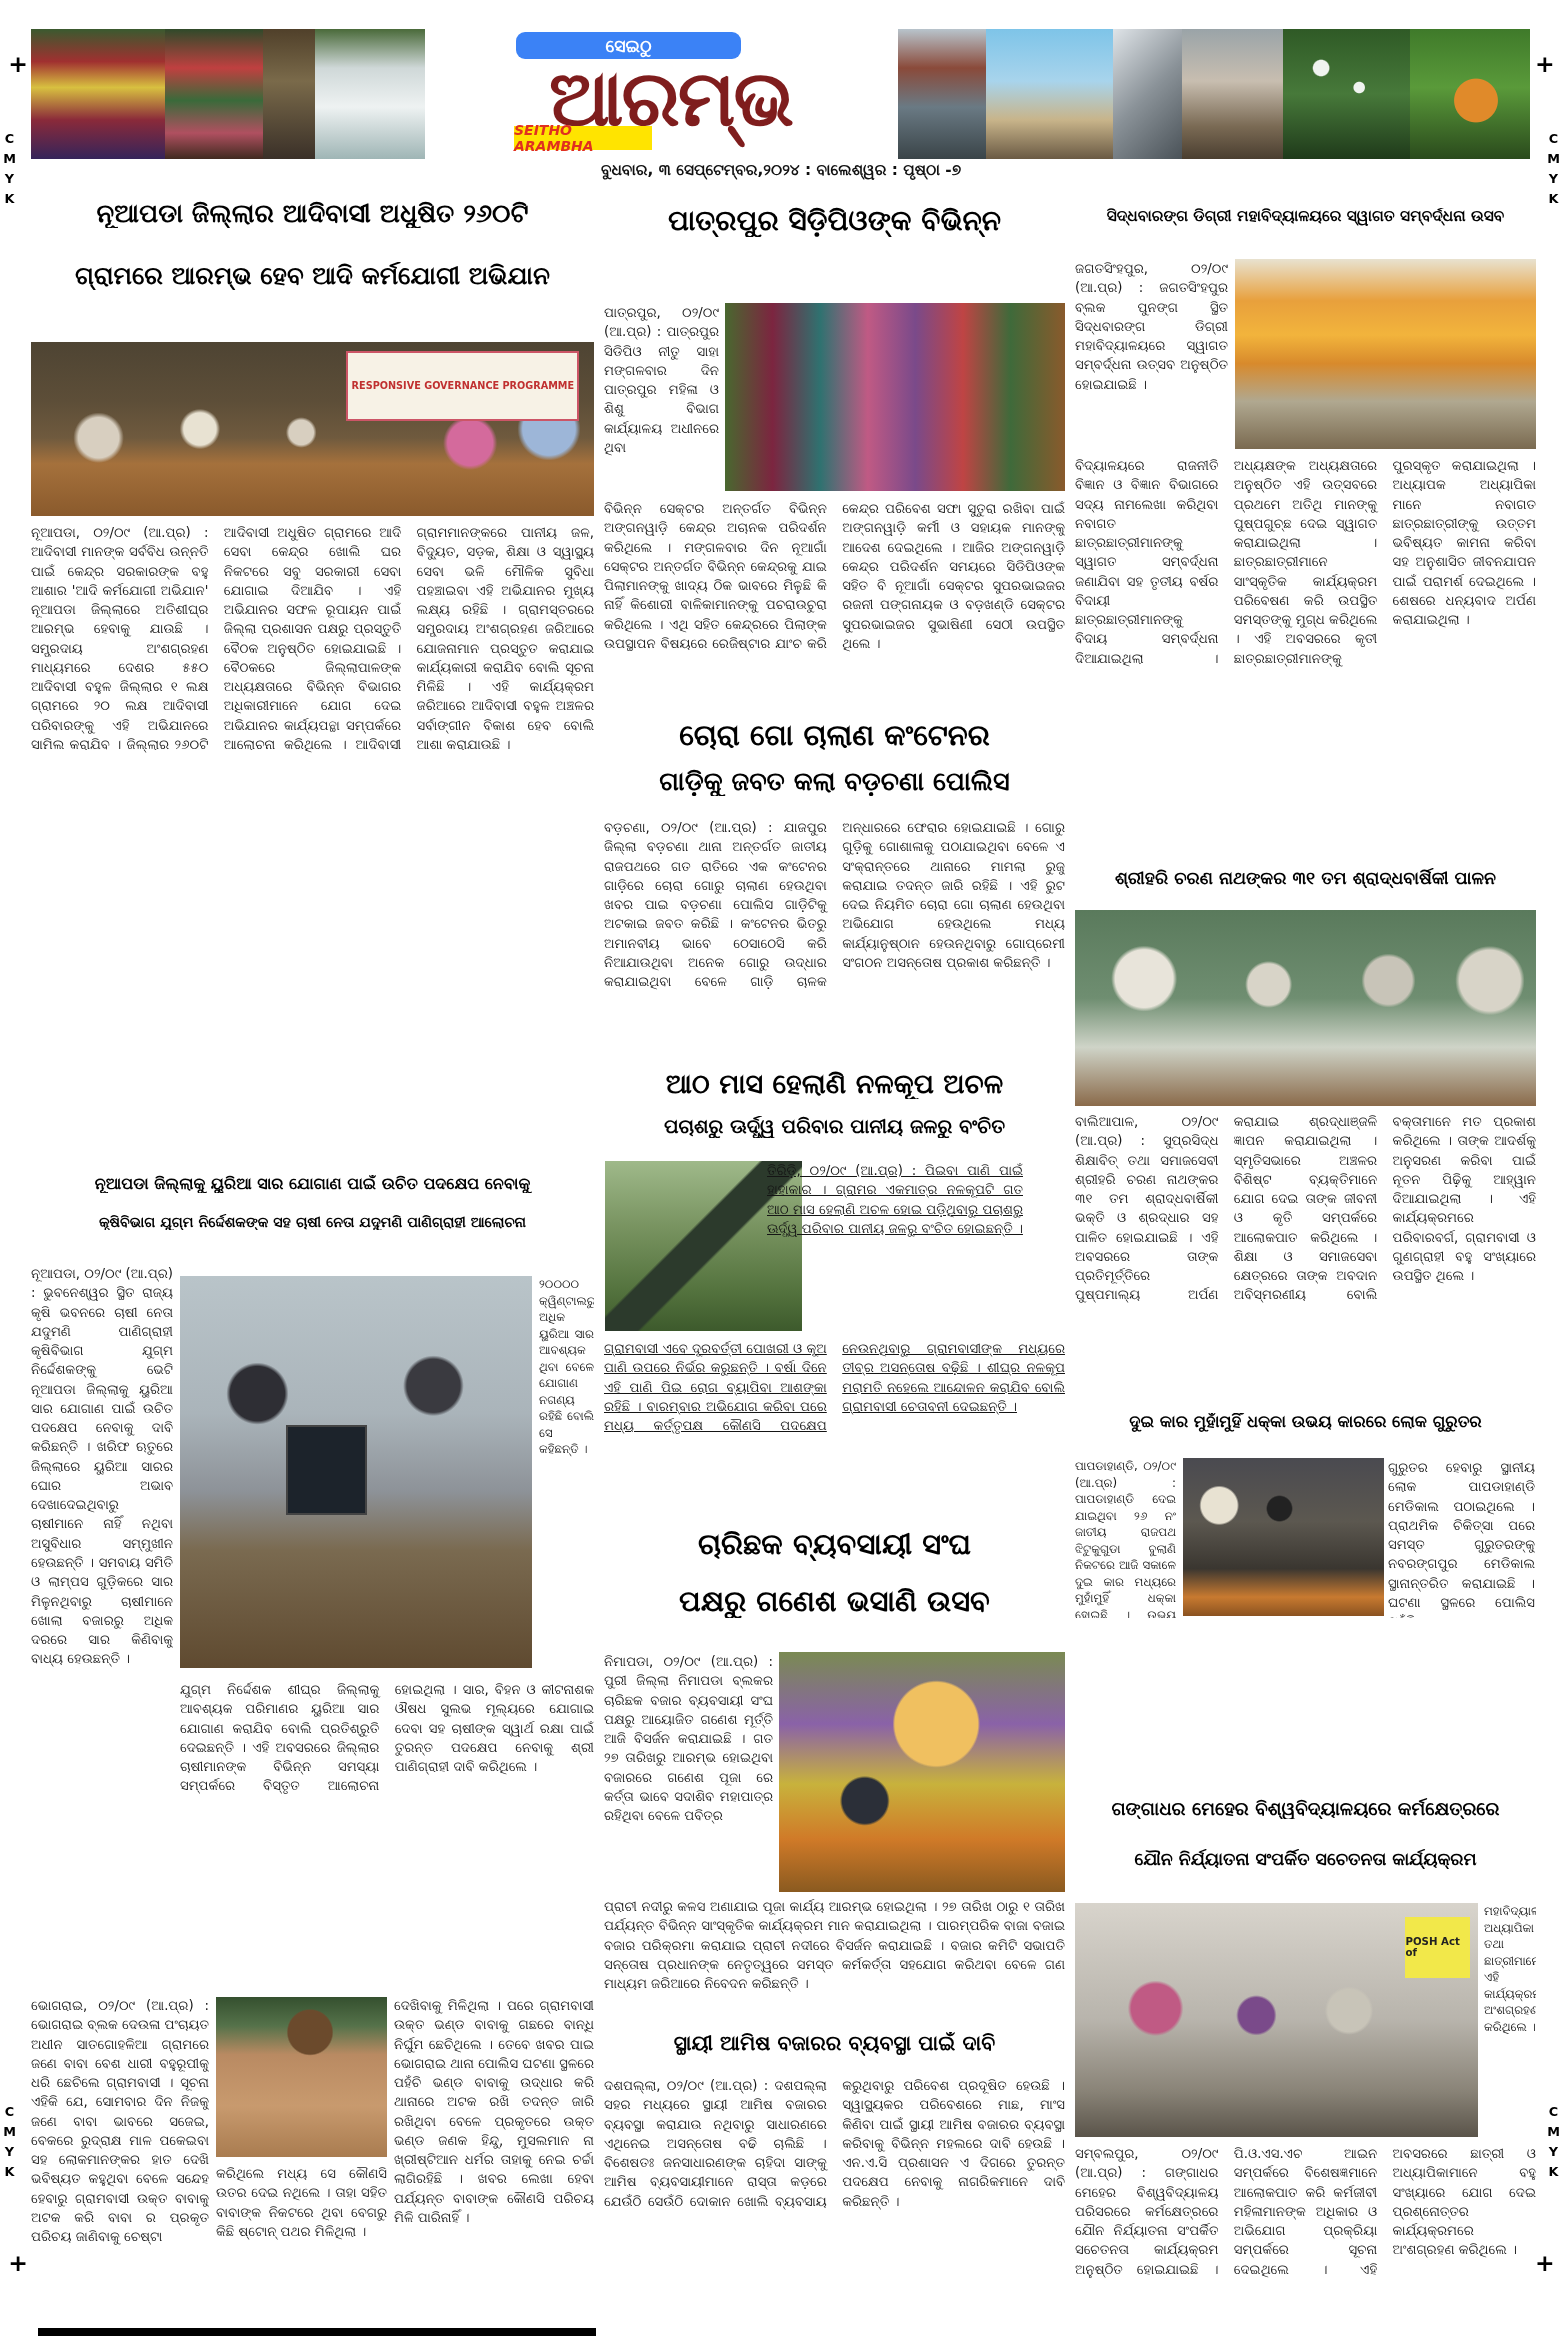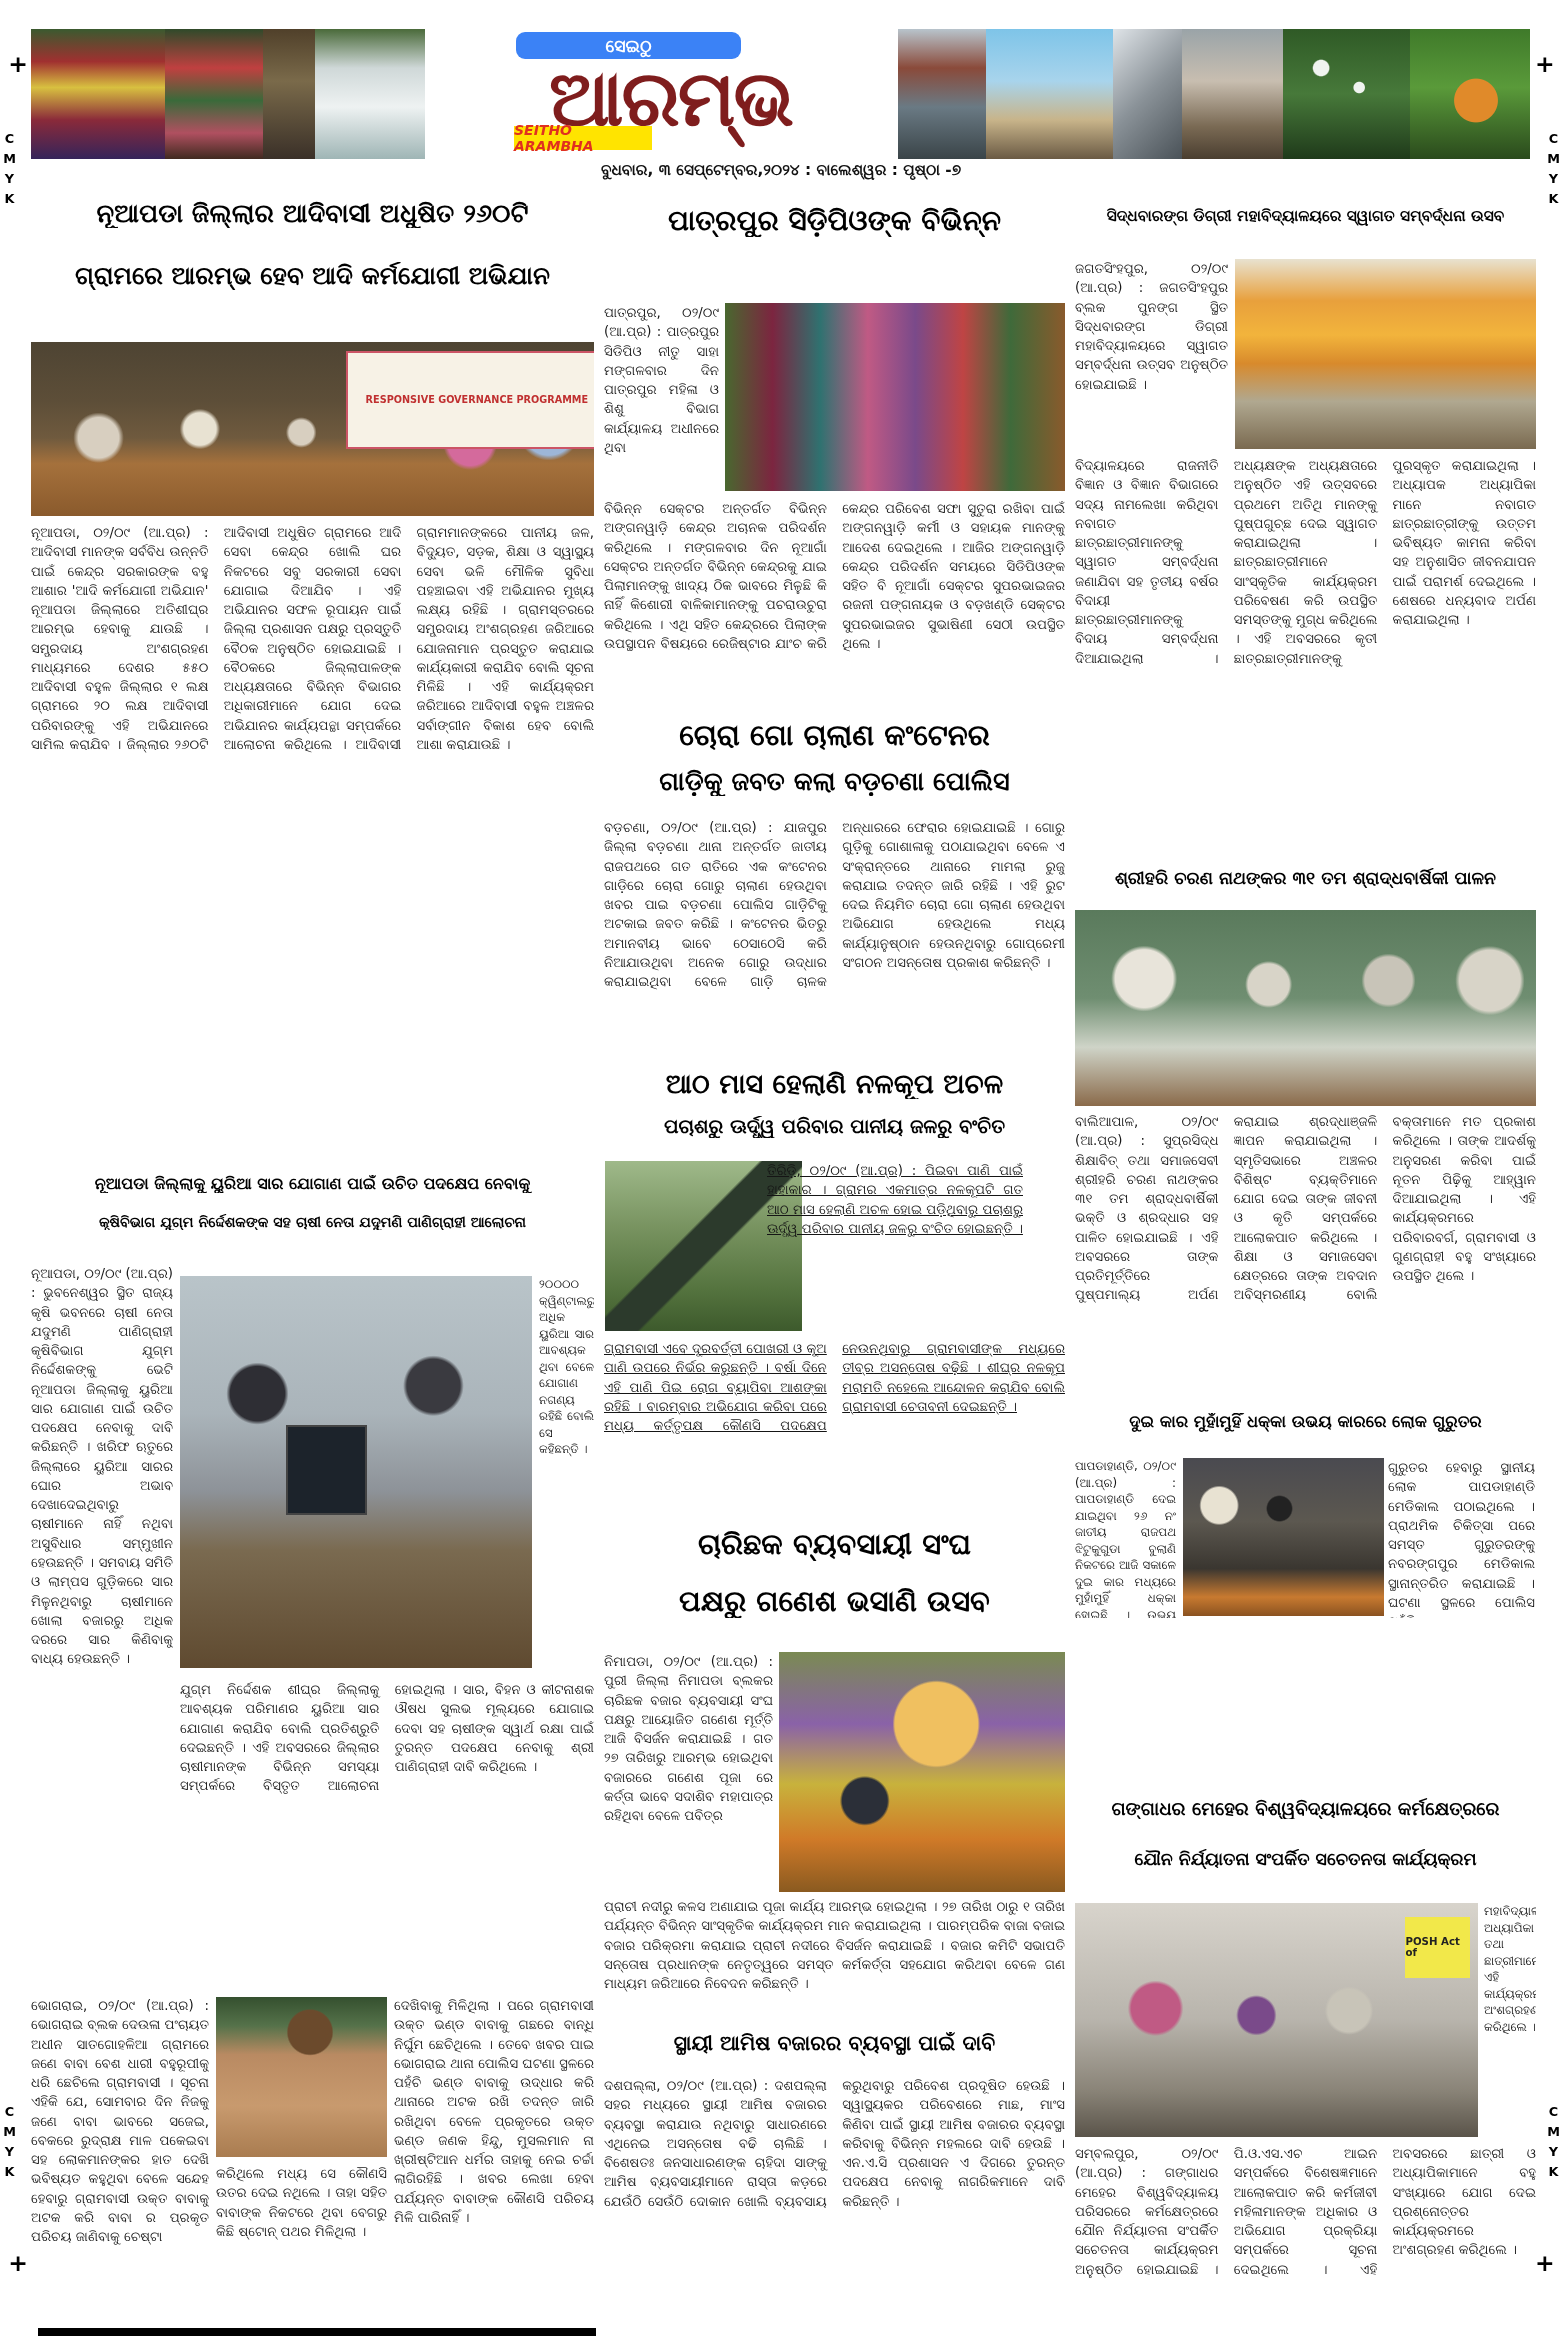--- a/index.html
+++ b/index.html
@@ -30,21 +30,21 @@
   .photo{position:absolute;overflow:hidden;background:#888;}
   .p-meeting{background:
      radial-gradient(circle at 12% 55%, #d8cfc0 0 4%, transparent 5%),
      radial-gradient(circle at 30% 50%, #e8e2d2 0 4%, transparent 5%),
      radial-gradient(circle at 48% 52%, #d8cfc0 0 4%, transparent 5%),
      radial-gradient(circle at 78% 58%, #d46a9c 0 5%, transparent 6%),
      radial-gradient(circle at 92% 50%, #9db6d8 0 5%, transparent 6%),
      linear-gradient(180deg,#4e4433 0%,#5d4e38 34%,#6f5a3e 55%,#a5713c 70%,#8a5a2c 100%);}
   .ph-banner{position:absolute;top:5%;left:56%;width:40%;height:36%;background:#f7f2e6;border:2.6px solid #cc5566;
      color:#c03030;font-weight:bold;font-size:9.7px;display:flex;align-items:center;justify-content:center;
-     text-align:center;padding:16px;line-height:1.25;}
+     text-align:center;padding:2px;line-height:1.25;}
   .p-office{background:
      radial-gradient(circle at 22% 30%, #2e2e34 0 7%, transparent 8%),
      radial-gradient(circle at 72% 28%, #3a3a40 0 7%, transparent 8%),
      linear-gradient(180deg,#b9c4c9 0%,#aab4ba 35%,#8d9298 55%,#7a6a50 70%,#5f4a30 100%);}
   .ph-monitor{position:absolute;top:38%;left:30%;width:22%;height:22%;background:#1c232b;border:2px solid #444;}
   .p-man{background:
      radial-gradient(circle at 55% 22%, #6b4a2c 0 14%, transparent 15%),
      linear-gradient(180deg,#35502f 0%,#55724a 18%,#b98a62 36%,#c89a6e 68%,#a97c50 100%);}
   .p-women{background:
      linear-gradient(90deg,#49682f 0%,#7c2540 14%,#2f7270 28%,#c05a84 42%,#7a4a8a 56%,#bf4444 70%,#3f6a3a 84%,#8a5a2c 100%);}

